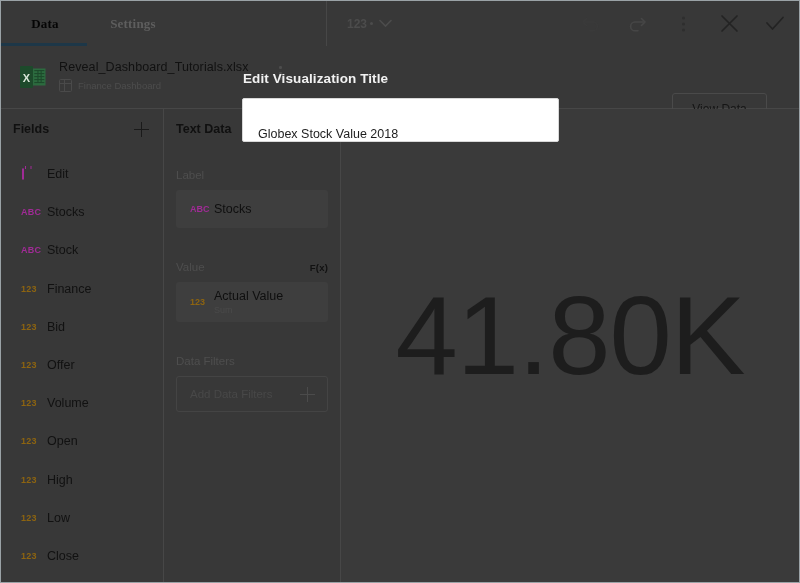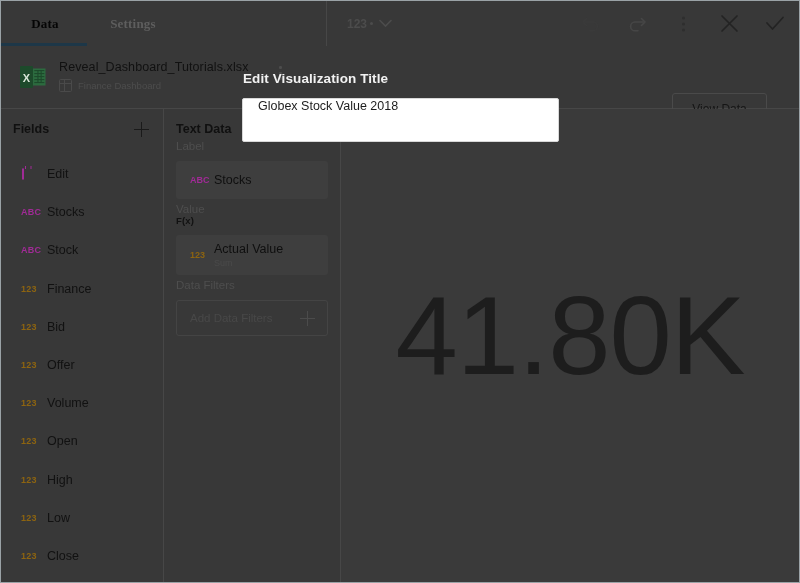--- a/index.html
+++ b/index.html
@@ -262,25 +262,24 @@
   }
   .data-panel-title {
     font-size: 12.5px;
     font-weight: bold;
     color: #101010;
     padding: 13px 0 0 0;
   }
   .section-label {
     font-size: 11.5px;
     color: #4e4e4e;
-    margin-top: 4px;
+    margin-top: 33px;
     display: flex;
     justify-content: space-between;
     align-items: baseline;
-    flex-direction: column;
   }
   .fx {
     font-size: 9.5px;
     font-weight: bold;
     color: #111;
     letter-spacing: .2px;
   }
   .chip {
     margin-top: 9px;
     background: #3e3e3e;
@@ -351,21 +350,21 @@
     letter-spacing: .1px;
   }
   .modal-input {
     width: 317px;
     height: 44px;
     background: #ffffff;
     border: 1px solid #d8d8d8;
     border-radius: 2px;
     box-sizing: border-box;
     display: flex;
-    align-items: flex-start;
+    align-items: flex-end;
     padding-left: 15px;
   }
   .modal-input-text {
     font-size: 12.5px;
     color: #1d1d1d;
   }
 </style>
 </head>
 <body>
 

